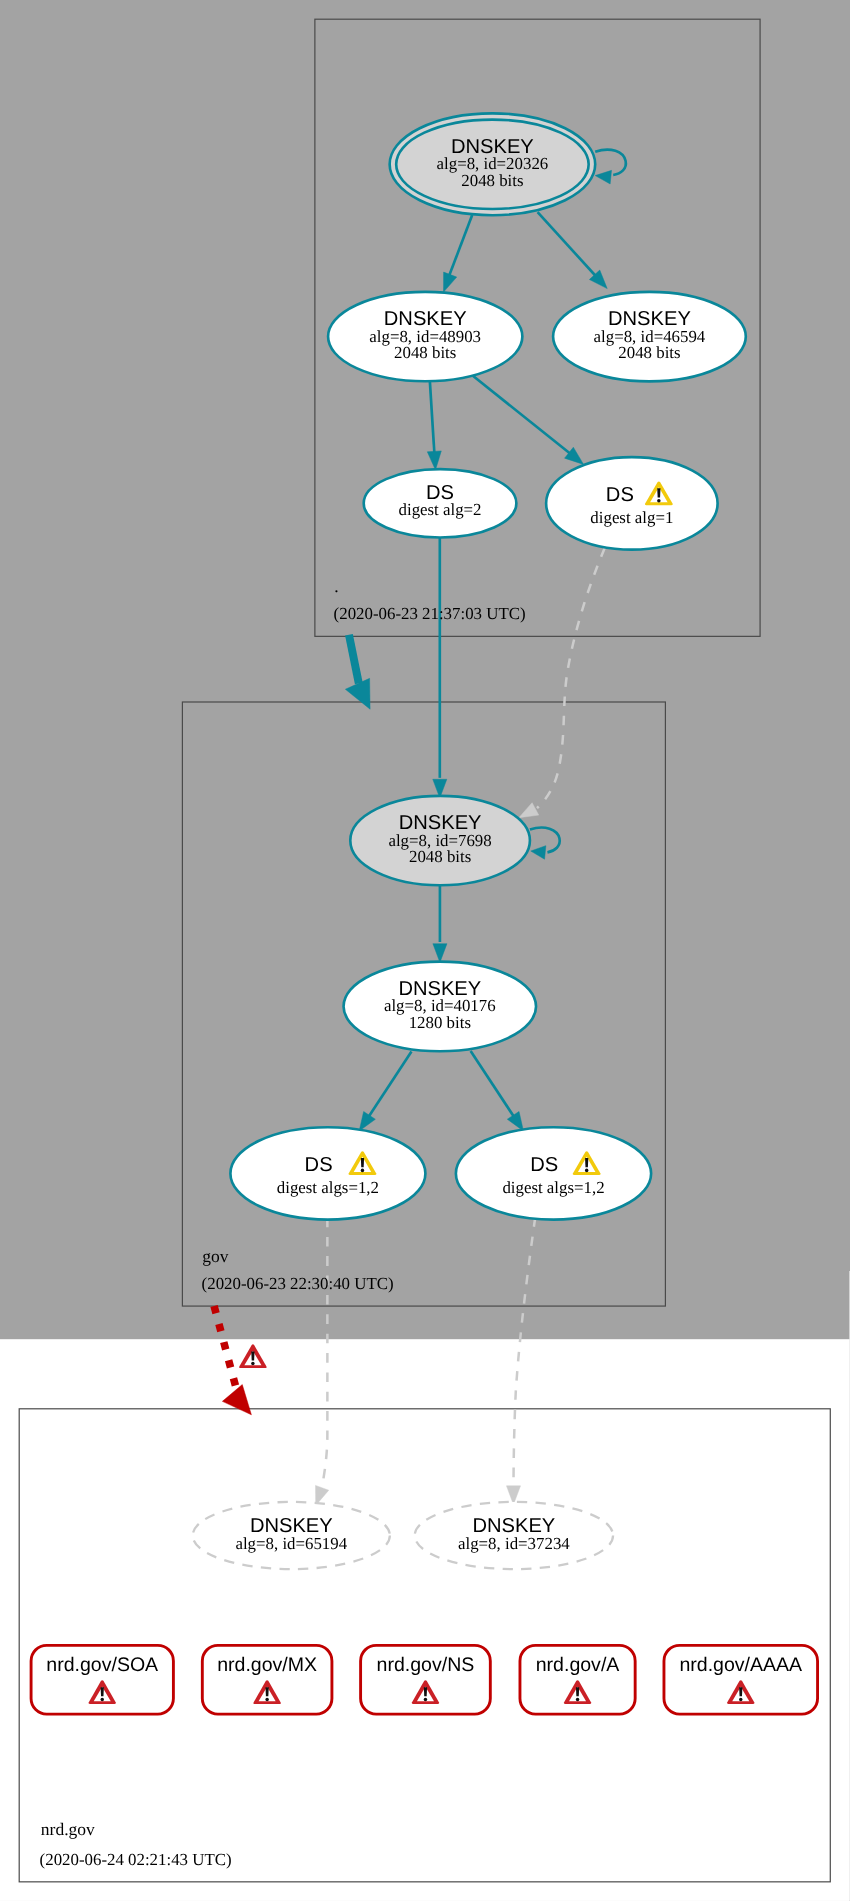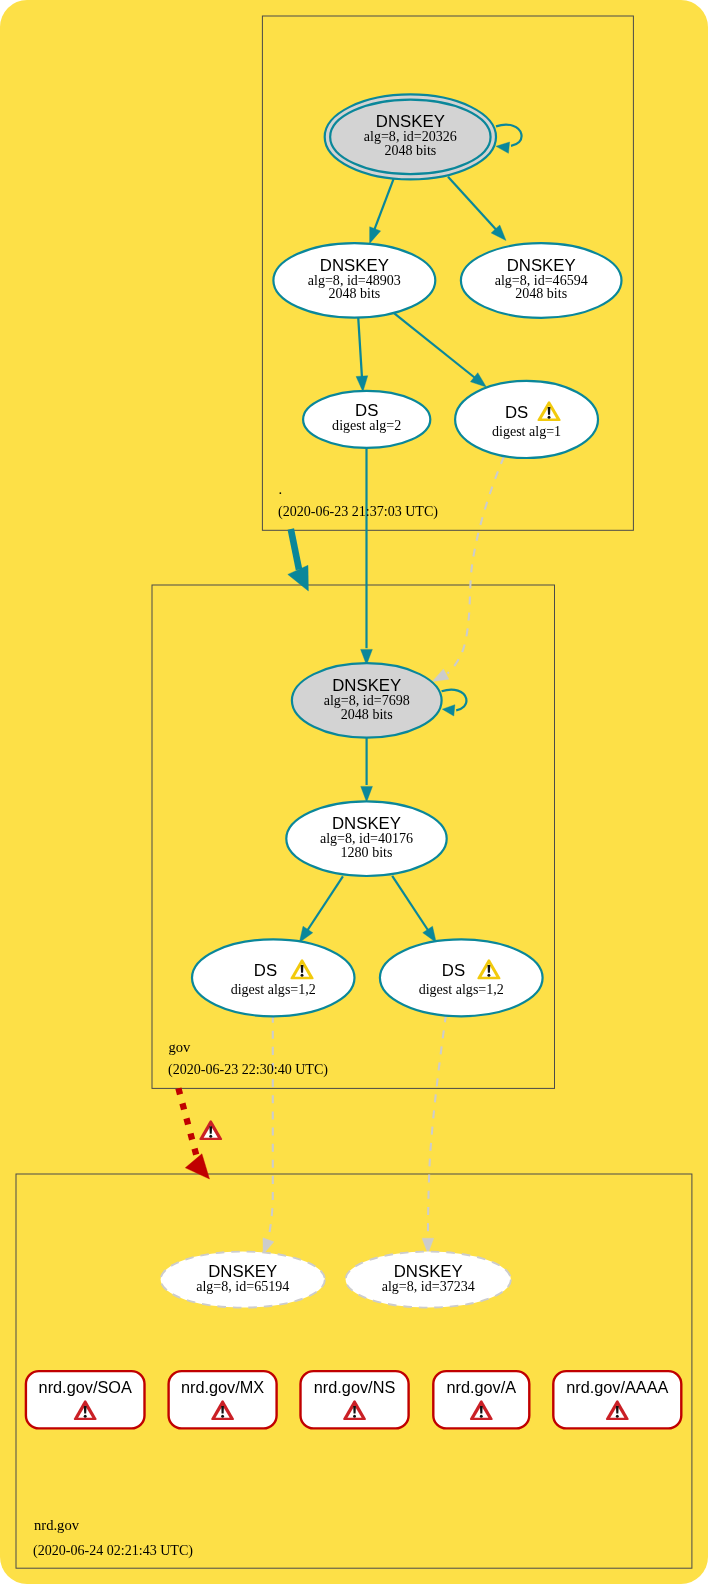--- a/index.html
+++ b/index.html
@@ -1,19 +1,19 @@
 <!DOCTYPE html>
 <html><head>
 <meta charset="utf-8">
 <title>DNSViz authentication chain</title>
 <style>
   html,body{margin:0;padding:0;background:#ffffff;}
   svg text{-webkit-font-smoothing:antialiased;}
   body{width:708px;height:1584px;overflow:hidden;font-family:"Liberation Sans",sans-serif;}
-  #canvas{position:relative;width:708px;height:1584px;background:#fde047;border-radius:27px;}
+  #canvas{position:relative;width:708px;height:1116px;background:#a3a3a3;}
   svg#graph{position:absolute;left:0;top:0;display:block;}
   .t-title{font-family:"Liberation Sans",sans-serif;font-size:16.8px;fill:#000;}
   .t-sub{font-family:"Liberation Serif",serif;font-size:14.05px;fill:#000;}
   .t-zone{font-family:"Liberation Serif",serif;font-size:14.6px;fill:#000;}
   .t-stamp{font-family:"Liberation Serif",serif;font-size:14.05px;fill:#000;}
   .t-rr{font-family:"Liberation Sans",sans-serif;font-size:16.3px;fill:#000;}
 </style>
 </head>
 <body>
 <div id="canvas">

